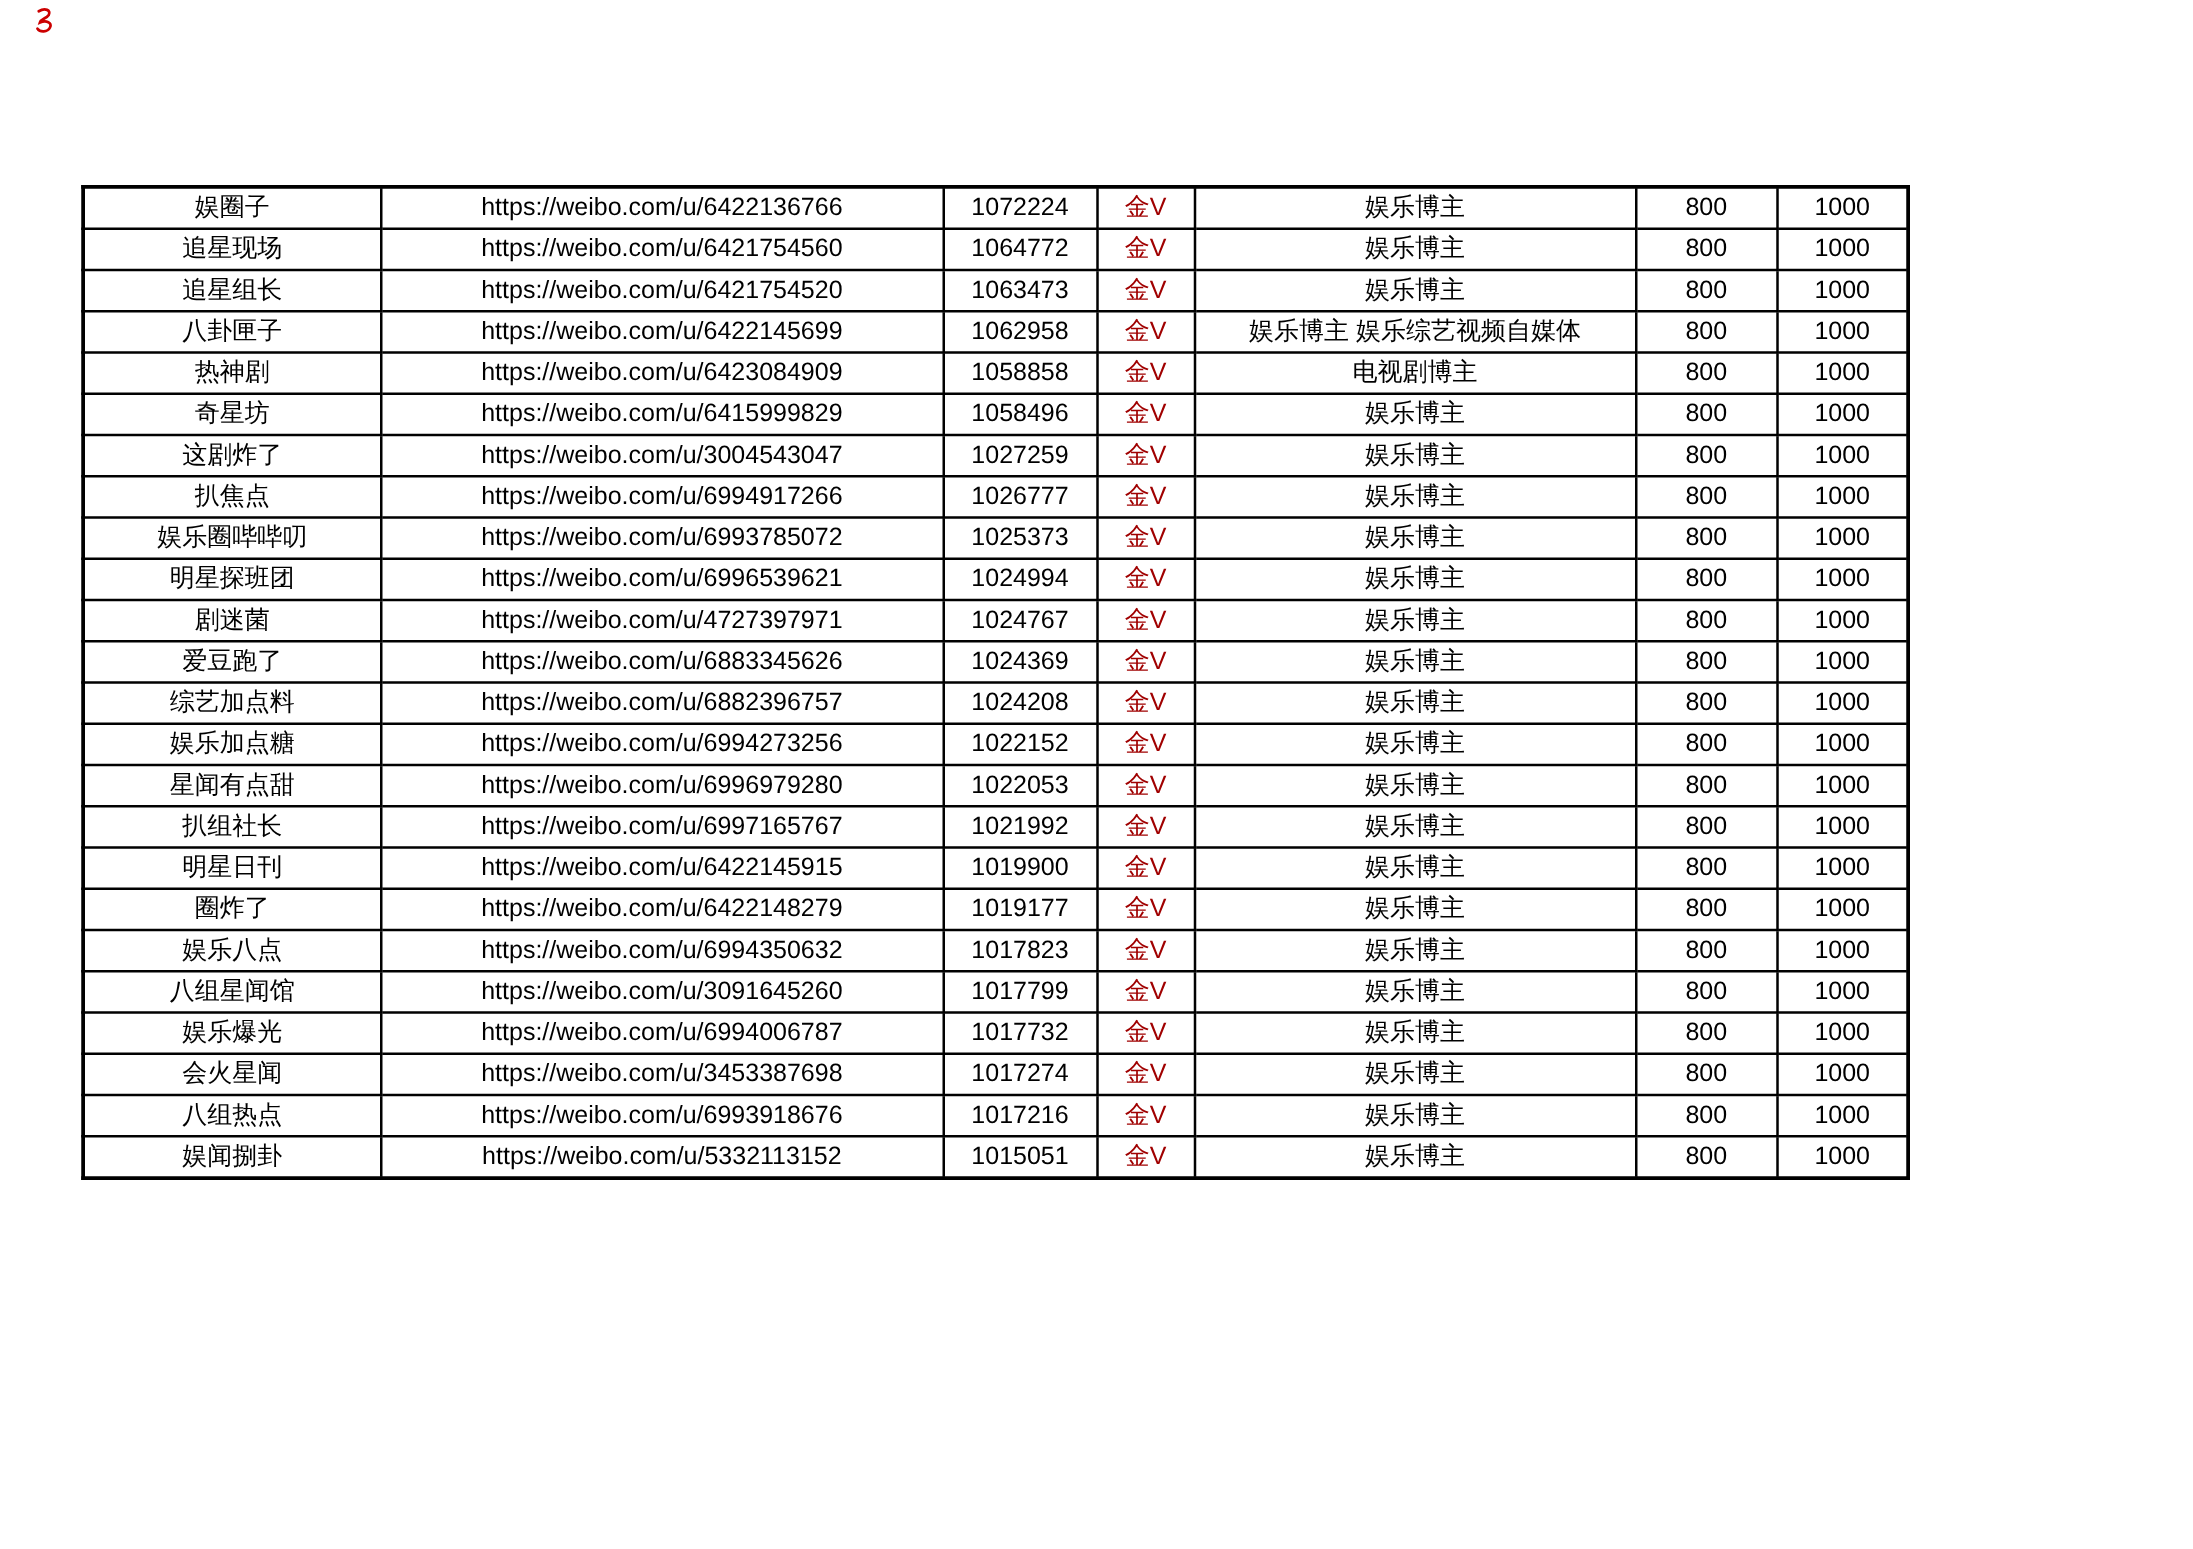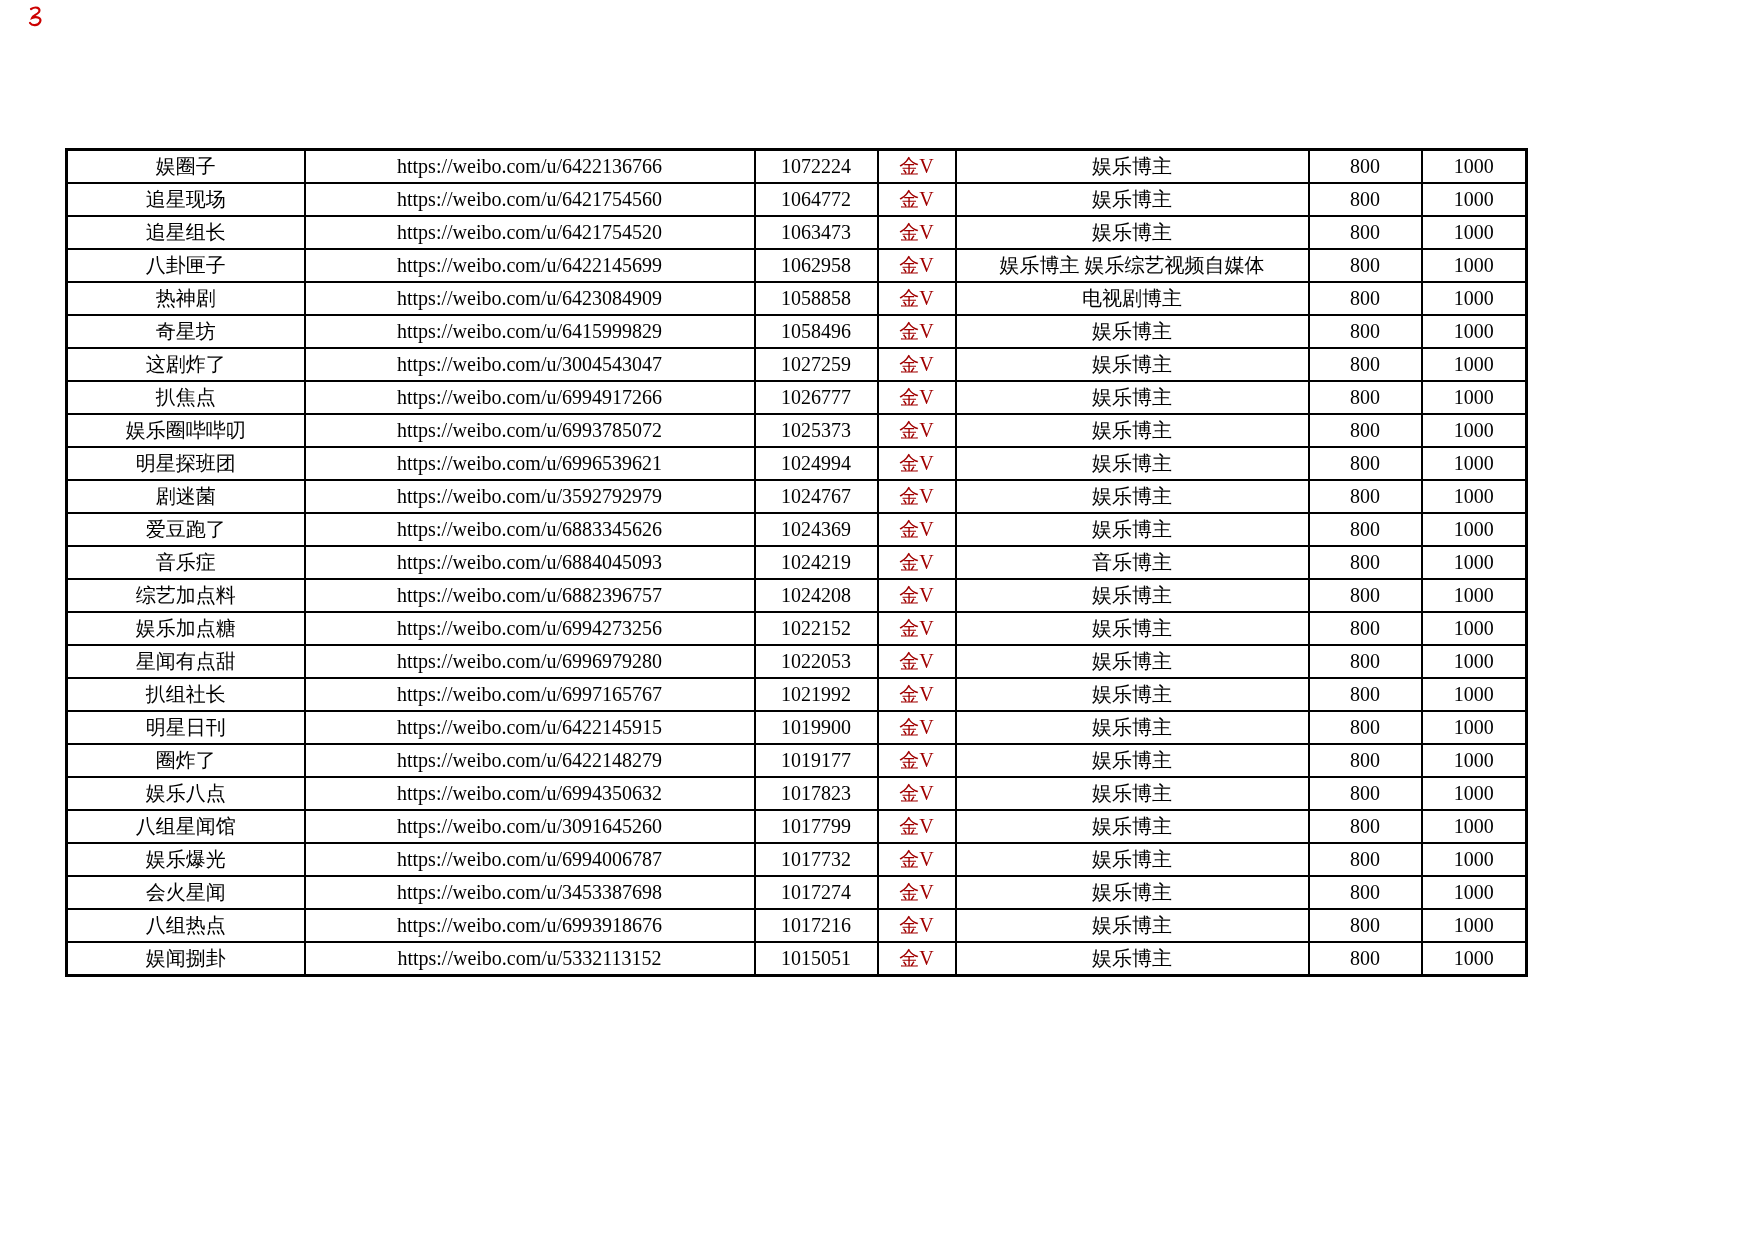--- a/index.html
+++ b/index.html
@@ -17,21 +17,20 @@
     top: 5px;
   }
   .sheet-table {
     position: absolute;
     left: 65px;
     top: 148px;
     border-collapse: collapse;
     table-layout: fixed;
     background: #ffffff;
     border: 3px solid #000000;
-    font-family: Liberation Serif, serif;
   }
   .sheet-table td {
     border: 2px solid #000000;
     height: 31px;
     line-height: 31px;
     padding: 0;
     text-align: center;
     vertical-align: middle;
     font-size: 20px;
     color: #000000;
@@ -156,47 +155,38 @@
     <td class="c-url">https://weibo.com/u/6996539621</td>
     <td class="c-followers">1024994</td>
     <td class="c-badge">金V</td>
     <td class="c-category">娱乐博主</td>
     <td class="c-price1">800</td>
     <td class="c-price2">1000</td>
   </tr>
 
   <tr>
     <td class="c-name">剧迷菌</td>
-    <td class="c-url">https://weibo.com/u/3592792979</td>
+    <td class="c-url">https://weibo.com/u/4727397971</td>
     <td class="c-followers">1024767</td>
     <td class="c-badge">金V</td>
     <td class="c-category">娱乐博主</td>
     <td class="c-price1">800</td>
     <td class="c-price2">1000</td>
   </tr>
 
   <tr>
     <td class="c-name">爱豆跑了</td>
     <td class="c-url">https://weibo.com/u/6883345626</td>
     <td class="c-followers">1024369</td>
     <td class="c-badge">金V</td>
     <td class="c-category">娱乐博主</td>
     <td class="c-price1">800</td>
     <td class="c-price2">1000</td>
   </tr>
 
-  <tr>
-    <td class="c-name">音乐症</td>
-    <td class="c-url">https://weibo.com/u/6884045093</td>
-    <td class="c-followers">1024219</td>
-    <td class="c-badge">金V</td>
-    <td class="c-category">音乐博主</td>
-    <td class="c-price1">800</td>
-    <td class="c-price2">1000</td>
-  </tr>
 
   <tr>
     <td class="c-name">综艺加点料</td>
     <td class="c-url">https://weibo.com/u/6882396757</td>
     <td class="c-followers">1024208</td>
     <td class="c-badge">金V</td>
     <td class="c-category">娱乐博主</td>
     <td class="c-price1">800</td>
     <td class="c-price2">1000</td>
   </tr>

